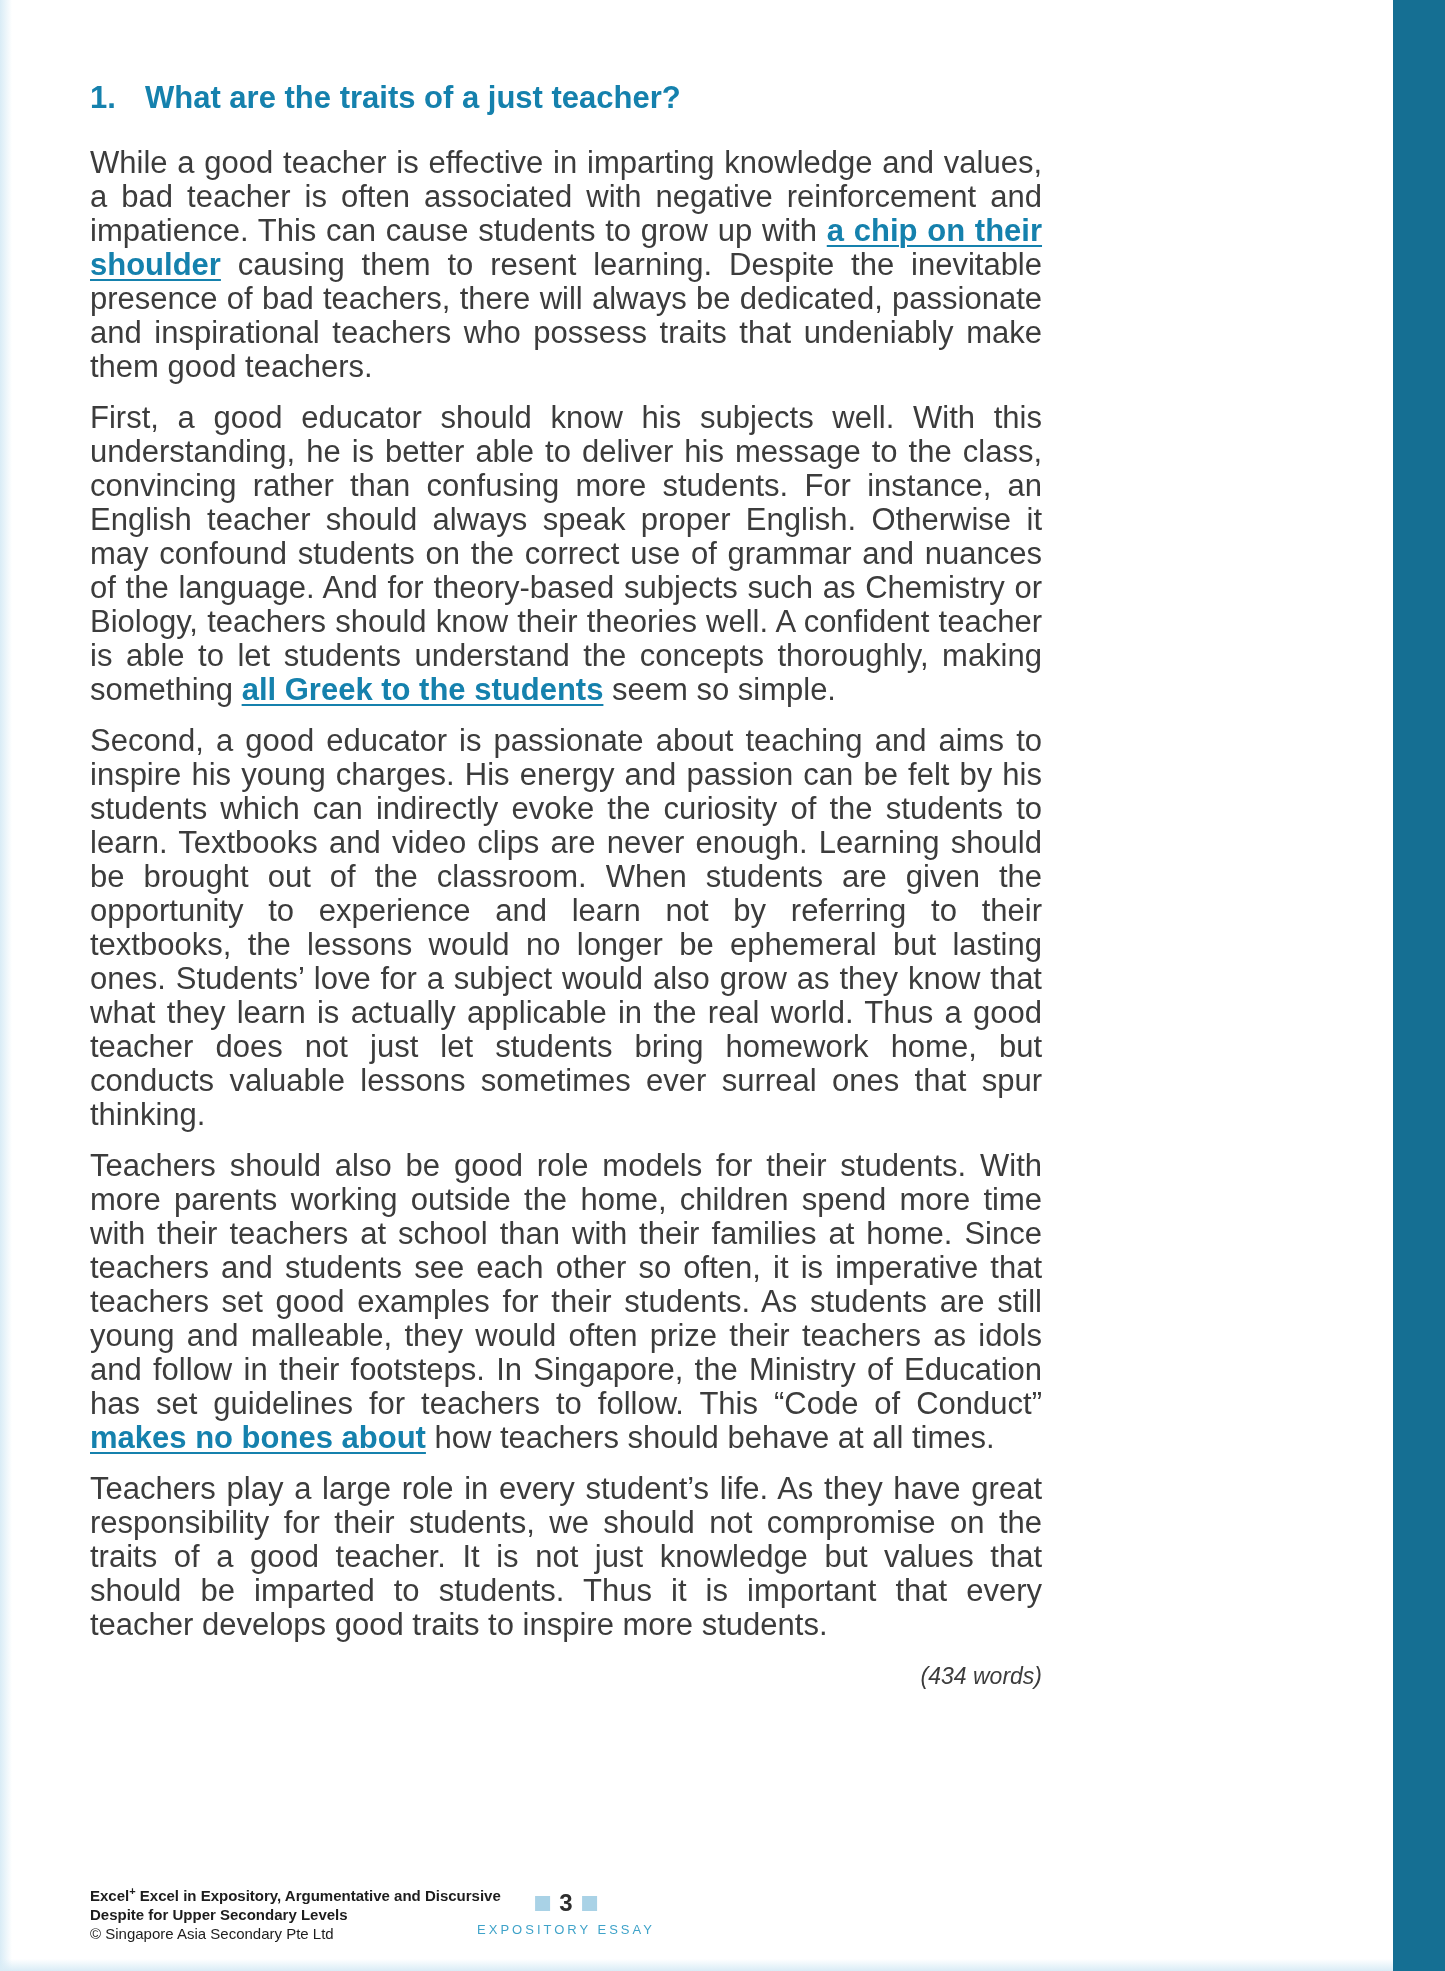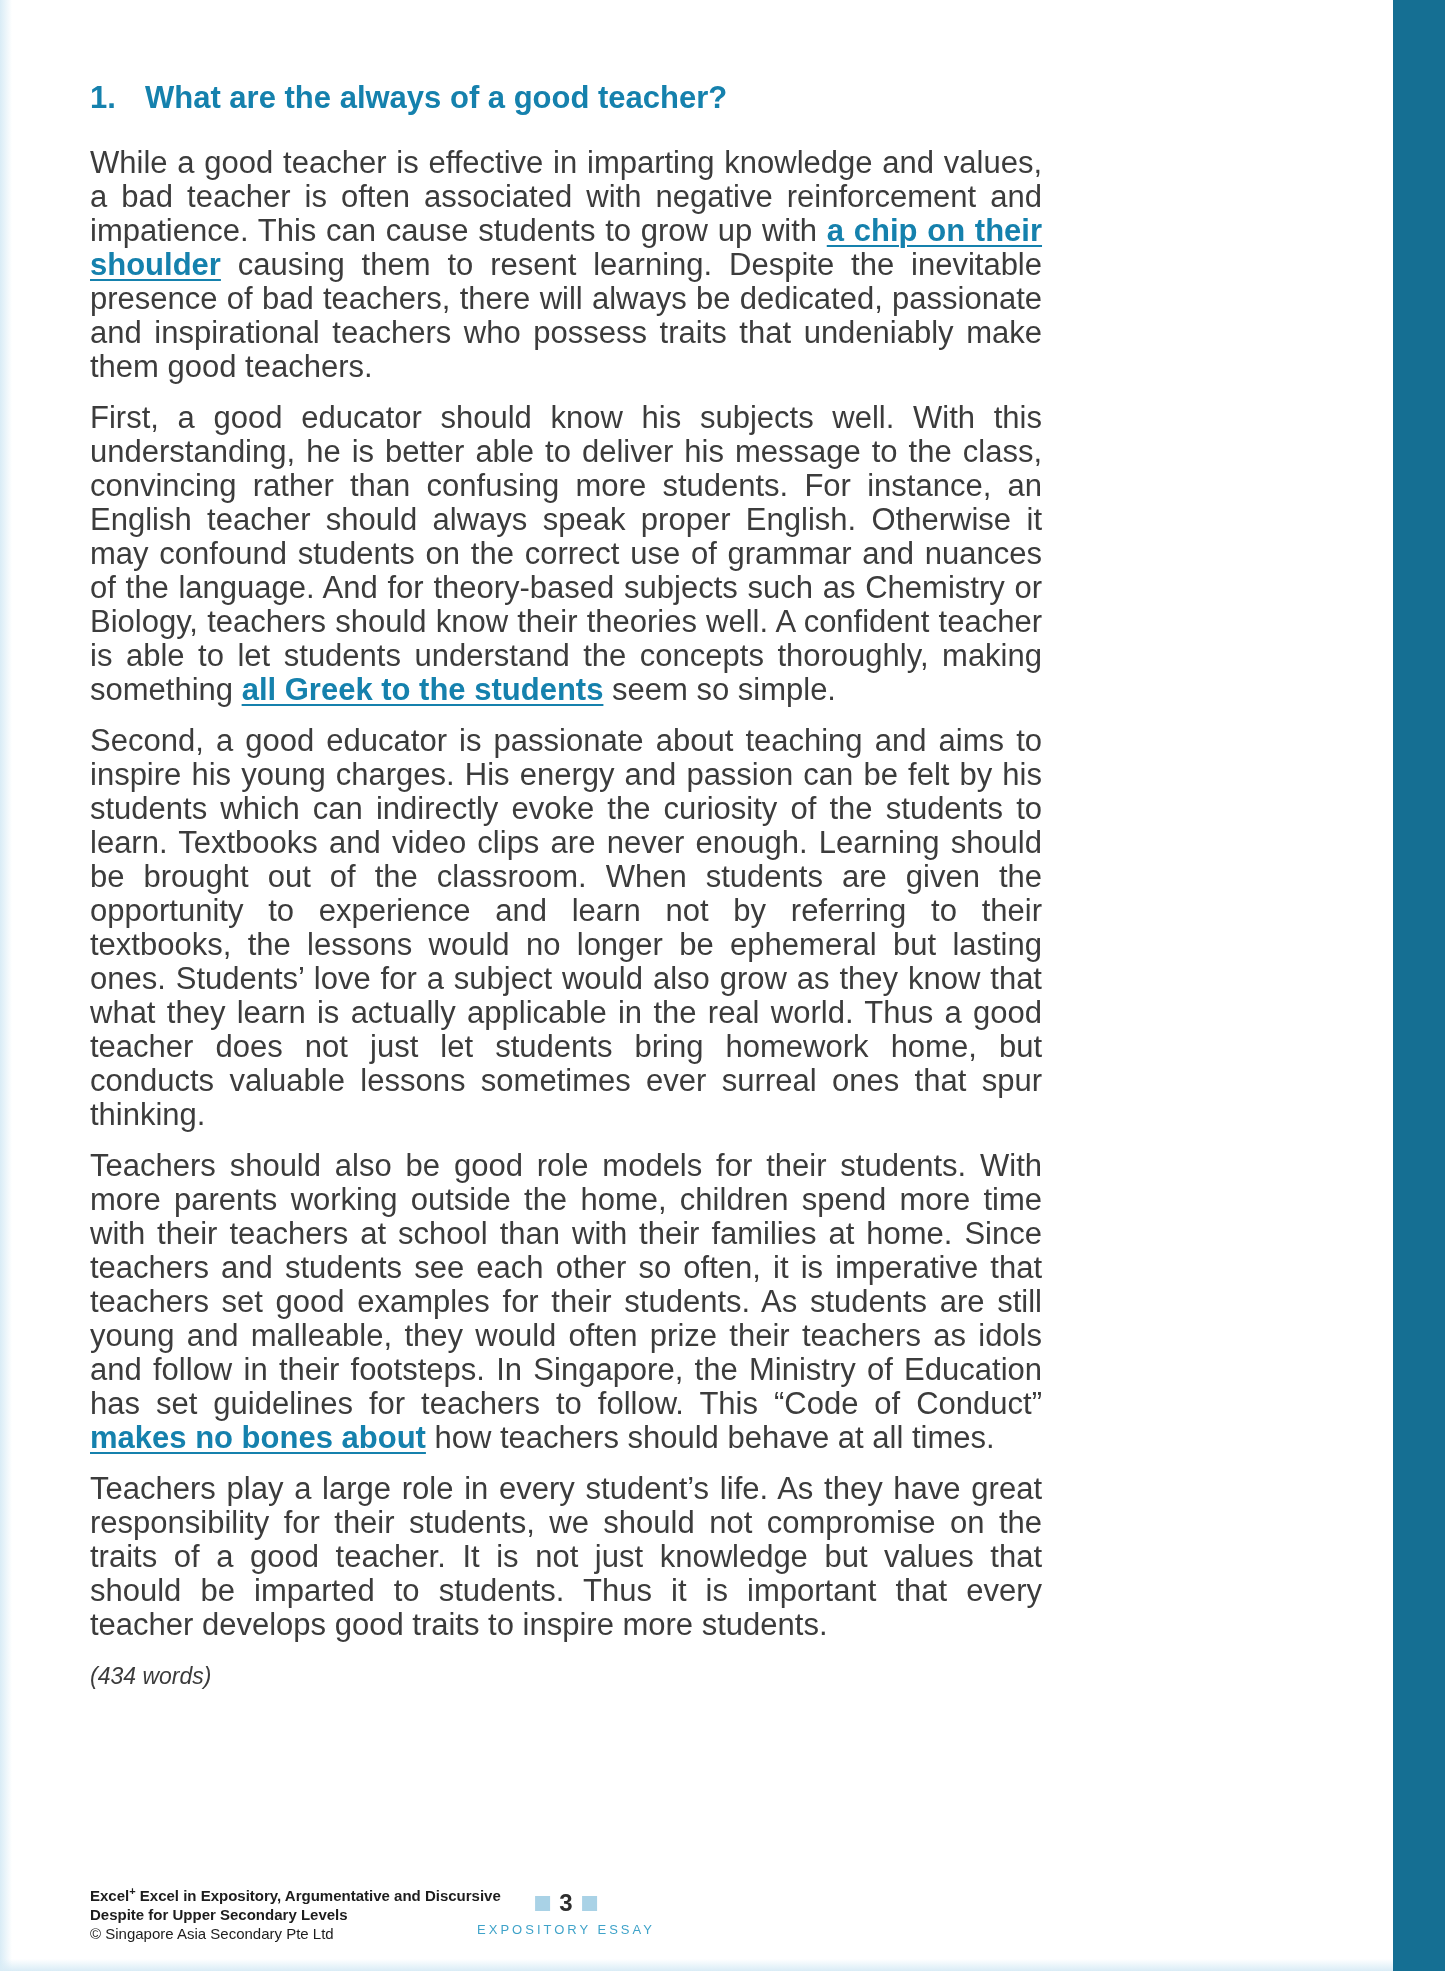--- a/index.html
+++ b/index.html
@@ -43,20 +43,21 @@
     text-decoration:underline;
     text-decoration-thickness:2px;
     text-underline-offset:4px;
     cursor:pointer;
   }
   .word-count {
     margin-top:0;
     font-size:23px; line-height:34px;
     color:#3c3c3c;
     font-style:italic;
+    text-align:right;
   }
   .footer {
     position:absolute; left:90px; bottom:28px; width:952px; height:72px;
   }
   .imprint {
     position:absolute; left:0; bottom:0;
     font-size:15px; line-height:19px; color:#1c1c1c;
   }
   .imprint .bold-line { font-weight:bold; }
   .imprint sup { font-size:11px; }
@@ -85,21 +86,21 @@
 
 <div class="page">
   <div class="edge-left"></div>
   <div class="edge-bottom"></div>
   <div class="sidebar"></div>
 
   <div class="content">
 
     <h1 class="heading">
       <span class="h-num">1.</span>
-      <span class="h-text">What are the always of a good teacher?</span>
+      <span class="h-text">What are the traits of a just teacher?</span>
     </h1>
 
     <div class="body-text">
 
       <p><span>While a good teacher is effective in imparting knowledge and values, a bad teacher is often associated with negative reinforcement and impatience. This can cause students to grow up with </span><span class="idiom-link">a chip on their shoulder</span><span> causing them to resent learning. Despite the inevitable presence of bad teachers, there will always be dedicated, passionate and inspirational teachers who possess traits that undeniably make them good teachers.</span></p>
 
       <p><span>First, a good educator should know his subjects well. With this understanding, he is better able to deliver his message to the class, convincing rather than confusing more students. For instance, an English teacher should always speak proper English. Otherwise it may confound students on the correct use of grammar and nuances of the language. And for theory-based subjects such as Chemistry or Biology, teachers should know their theories well. A confident teacher is able to let students understand the concepts thoroughly, making something </span><span class="idiom-link">all Greek to the students</span><span> seem so simple.</span></p>
 
       <p><span>Second, a good educator is passionate about teaching and aims to inspire his young charges. His energy and passion can be felt by his students which can indirectly evoke the curiosity of the students to learn. Textbooks and video clips are never enough. Learning should be brought out of the classroom. When students are given the opportunity to experience and learn not by referring to their textbooks, the lessons would no longer be ephemeral but lasting ones. Students’ love for a subject would also grow as they know that what they learn is actually applicable in the real world. Thus a good teacher does not just let students bring homework home, but conducts valuable lessons sometimes ever surreal ones that spur thinking.</span></p>
 

